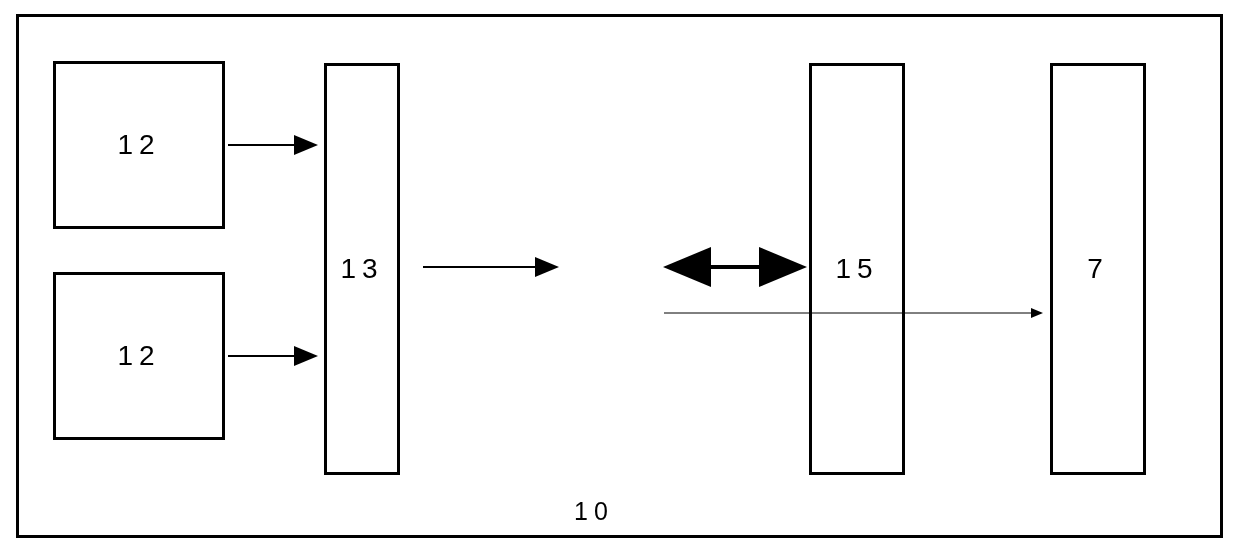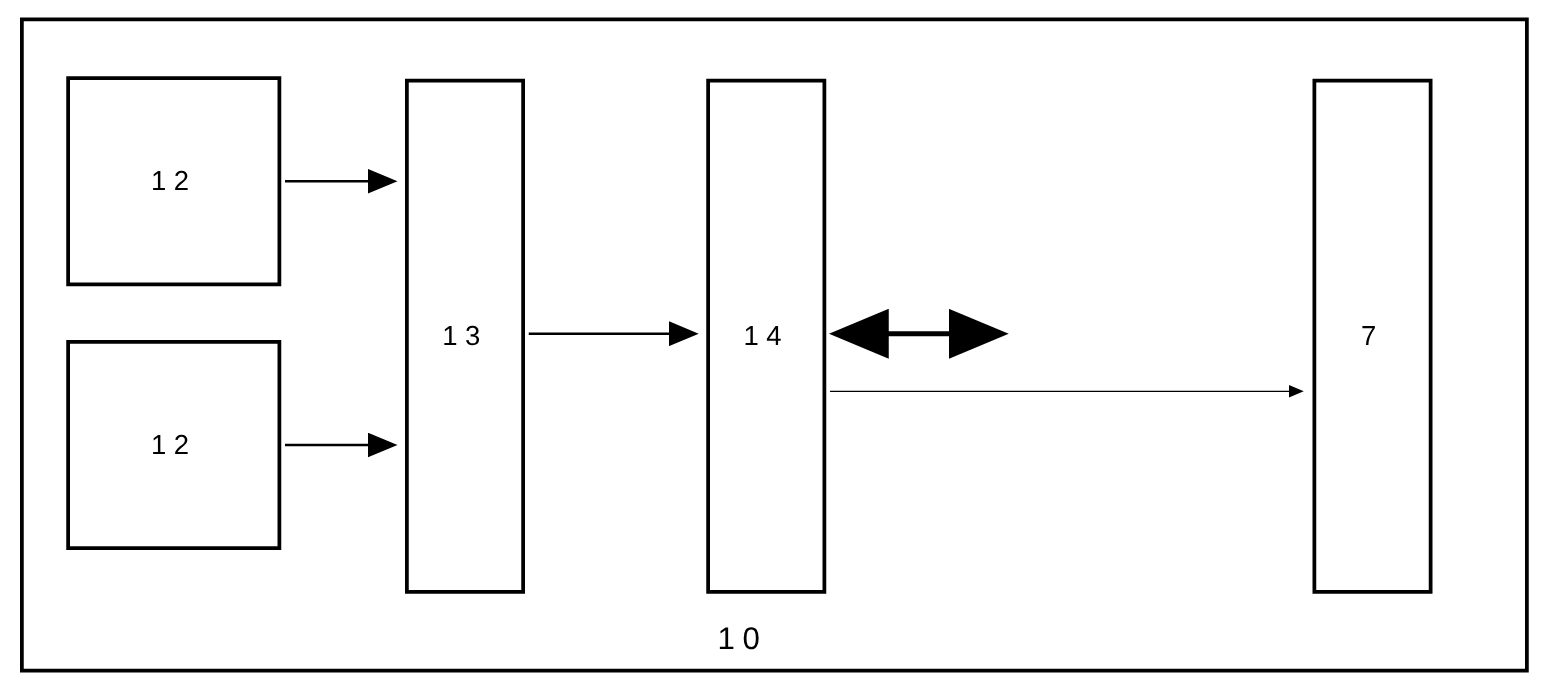--- a/index.html
+++ b/index.html
@@ -21,39 +21,39 @@
       width: 1207px;
       height: 524px;
       border: 3px solid #000;
     }
     .box {
       position: absolute;
       border: 3px solid #000;
       display: flex;
       align-items: center;
       justify-content: center;
-      font-size: 22px;
+      font-size: 28px;
       letter-spacing: 6px;
     }
     .box-12a {
       left: 34px;
       top: 44px;
       width: 172px;
       height: 168px;
     }
     .box-12b {
       left: 34px;
       top: 255px;
       width: 172px;
       height: 168px;
     }
     .box-13 {
       left: 305px;
       top: 46px;
-      width: 96px;
+      width: 76px;
       height: 412px;
     }
     .box-14 {
       left: 546px;
       top: 46px;
       width: 96px;
       height: 412px;
     }
     .box-15 {
       left: 790px;
@@ -93,24 +93,24 @@
   </div>
 
   <div class="box box-12b">
     <span>12</span>
   </div>
 
   <div class="box box-13">
     <span>13</span>
   </div>
 
-  <div class="box box-14">
-    <span>14</span>
+
+  <div class="box box-15">
+    <span>15</span>
   </div>
-
 
   <div class="box box-16">
     <span>7</span>
   </div>
 
   <div class="label-10">
     <span>10</span>
   </div>
 
   <svg class="arrows">

